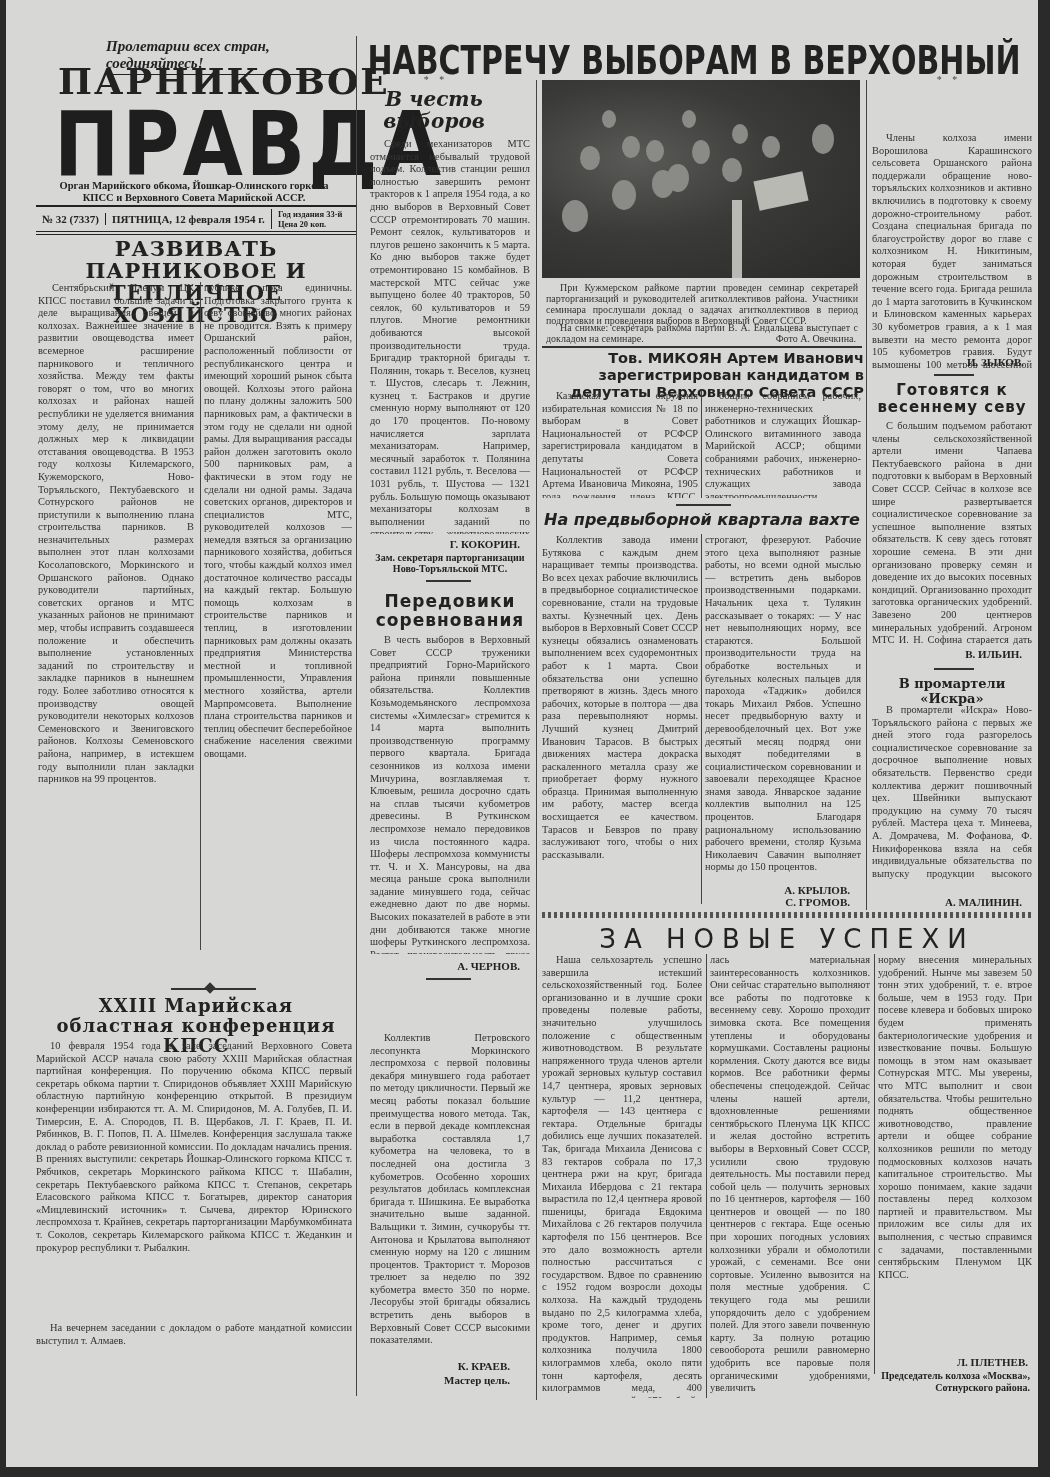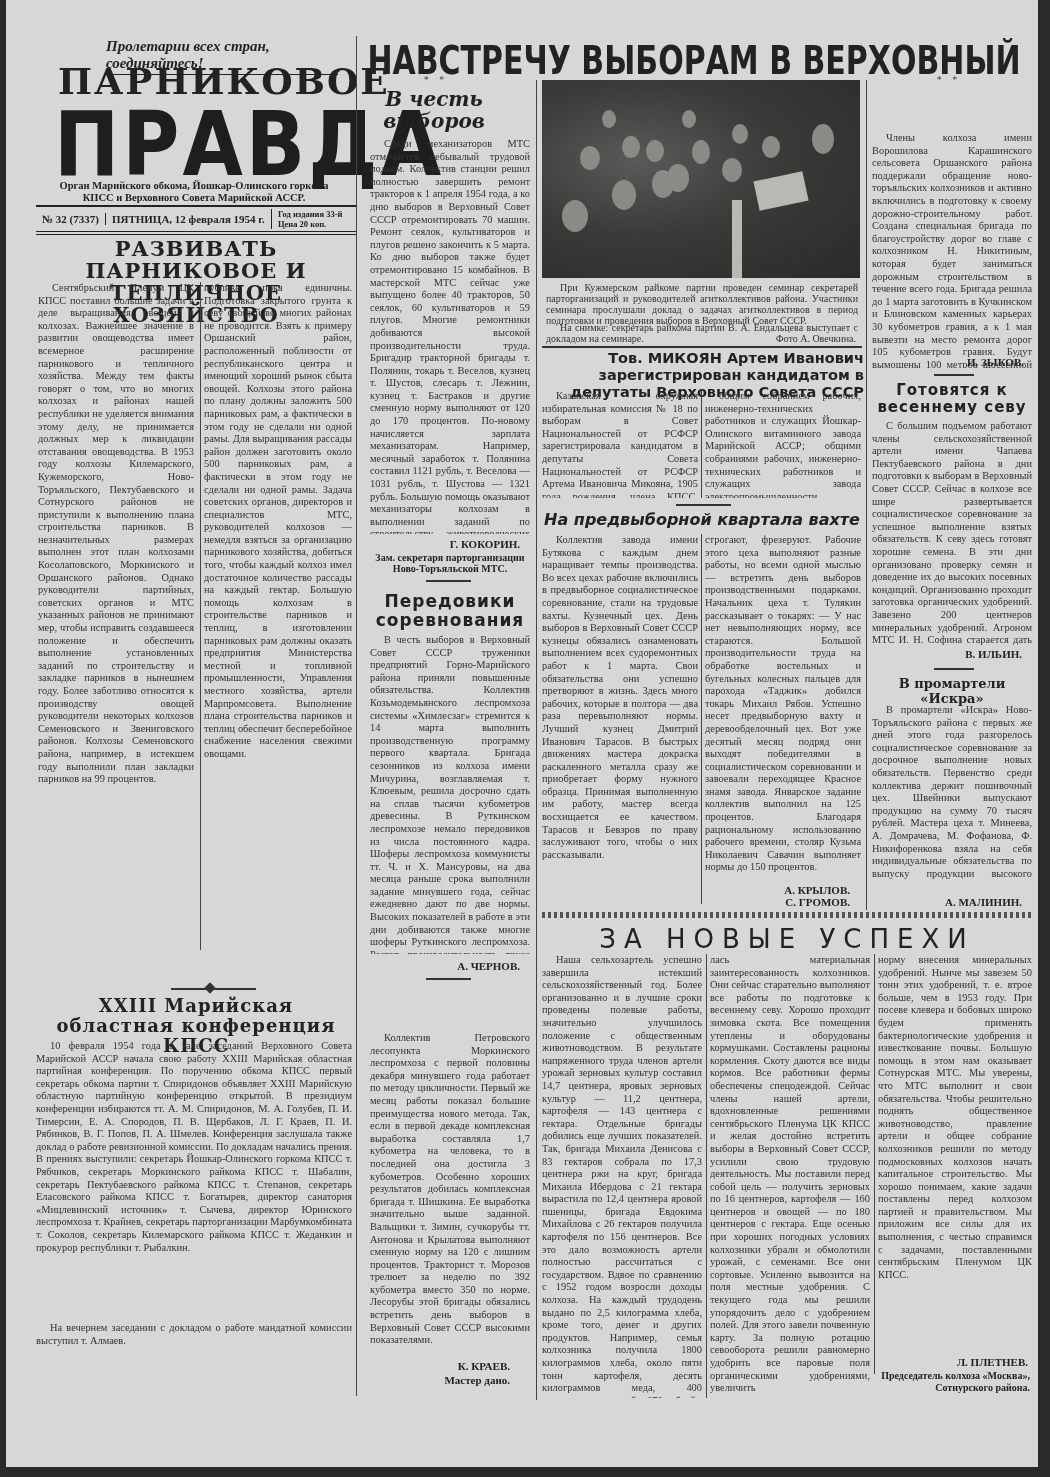--- a/index.html
+++ b/index.html
@@ -63,21 +63,21 @@
   <div class="abs col-text" style="left:364px;top:138px;width:160px;height:396px;overflow:hidden;">Среди механизаторов МТС отмечается небывалый трудовой подъем. Коллектив станции решил полностью завершить ремонт тракторов к 1 апреля 1954 года, а ко дню выборов в Верховный Совет СССР отремонтировать 70 машин. Ремонт сеялок, культиваторов и плугов решено закончить к 5 марта. Ко дню выборов также будет отремонтировано 15 комбайнов. В мастерской МТС сейчас уже выпущено более 40 тракторов, 50 сеялок, 60 культиваторов и 59 плугов. Многие ремонтники добиваются высокой производительности труда. Бригадир тракторной бригады т. Полянин, токарь т. Веселов, кузнец т. Шустов, слесарь т. Лежнин, кузнец т. Бастраков и другие сменную норму выполняют от 120 до 170 процентов. По-новому начисляется зарплата механизаторам. Например, месячный заработок т. Полянина составил 1121 рубль, т. Веселова — 1031 рубль, т. Шустова — 1321 рубль. Большую помощь оказывают механизаторы колхозам в выполнении заданий по строительству животноводческих помещений. В колхозах зоны МТС сейчас работает десять гусеничных тракторов.</div>
   <div class="abs sig" style="left:364px;top:538px;width:150px;">Г. КОКОРИН.</div>
   <div class="abs" style="left:364px;top:552px;width:160px;font-size:10px;font-weight:bold;text-align:center;">Зам. секретаря парторганизации Ново-Торъяльской МТС.</div>
   <div class="short-rule" style="left:420px;top:580px;width:45px;"></div>
   <div class="abs h-big" style="left:364px;top:592px;width:160px;font-size:17px;line-height:19px;">Передовики соревнования</div>
   <div class="abs col-text" style="left:364px;top:634px;width:160px;height:320px;overflow:hidden;">В честь выборов в Верховный Совет СССР труженики предприятий Горно-Марийского района приняли повышенные обязательства. Коллектив Козьмодемьянского леспромхоза системы «Химлесзаг» стремится к 14 марта выполнить производственную программу первого квартала. Бригада сезонников из колхоза имени Мичурина, возглавляемая т. Клюевым, решила досрочно сдать на сплав тысячи кубометров древесины. В Руткинском леспромхозе немало передовиков из числа постоянного кадра. Шоферы леспромхоза коммунисты тт. Ч. и Х. Мансуровы, на два месяца раньше срока выполнили задание минувшего года, сейчас ежедневно дают по две нормы. Высоких показателей в работе в эти дни добиваются также многие шоферы Руткинского леспромхоза. Растет производительность труда на лесозаготовках.</div>
   <div class="abs sig" style="left:364px;top:960px;width:150px;">А. ЧЕРНОВ.</div>
   <div class="short-rule" style="left:420px;top:978px;width:45px;"></div>
   <div class="abs col-text" style="left:364px;top:1032px;width:160px;height:318px;overflow:hidden;">Коллектив Петровского лесопункта Моркинского леспромхоза с первой половины декабря минувшего года работает по методу цикличности. Первый же месяц работы показал большие преимущества нового метода. Так, если в первой декаде комплексная выработка составляла 1,7 кубометра на человека, то в последней она достигла 3 кубометров. Особенно хороших результатов добилась комплексная бригада т. Шишкина. Ее выработка значительно выше заданной. Вальщики т. Зимин, сучкорубы тт. Антонова и Крылатова выполняют сменную норму на 120 с лишним процентов. Тракторист т. Морозов трелюет за неделю по 392 кубометра вместо 350 по норме. Лесорубы этой бригады обязались встретить день выборов в Верховный Совет СССР высокими показателями.</div>
   <div class="abs sig" style="left:364px;top:1360px;width:140px;">К. КРАЕВ.</div>
-  <div class="abs sig" style="left:364px;top:1374px;width:140px;">Мастер дано.</div>
+  <div class="abs sig" style="left:364px;top:1374px;width:140px;">Мастер цель.</div>
   <div class="vrule" style="left:530px;top:80px;height:1320px;"></div>
 
   <div class="photo" style="left:536px;top:80px;width:318px;height:198px;">
     <div class="face" style="left:20px;top:120px;width:26px;height:32px;"></div>
     <div class="face" style="left:70px;top:100px;width:24px;height:30px;"></div>
     <div class="face" style="left:38px;top:66px;width:20px;height:24px;"></div>
     <div class="face" style="left:80px;top:56px;width:18px;height:22px;"></div>
     <div class="face" style="left:110px;top:90px;width:22px;height:28px;"></div>
     <div class="face" style="left:125px;top:84px;width:22px;height:28px;"></div>
     <div class="face" style="left:104px;top:60px;width:18px;height:22px;"></div>

